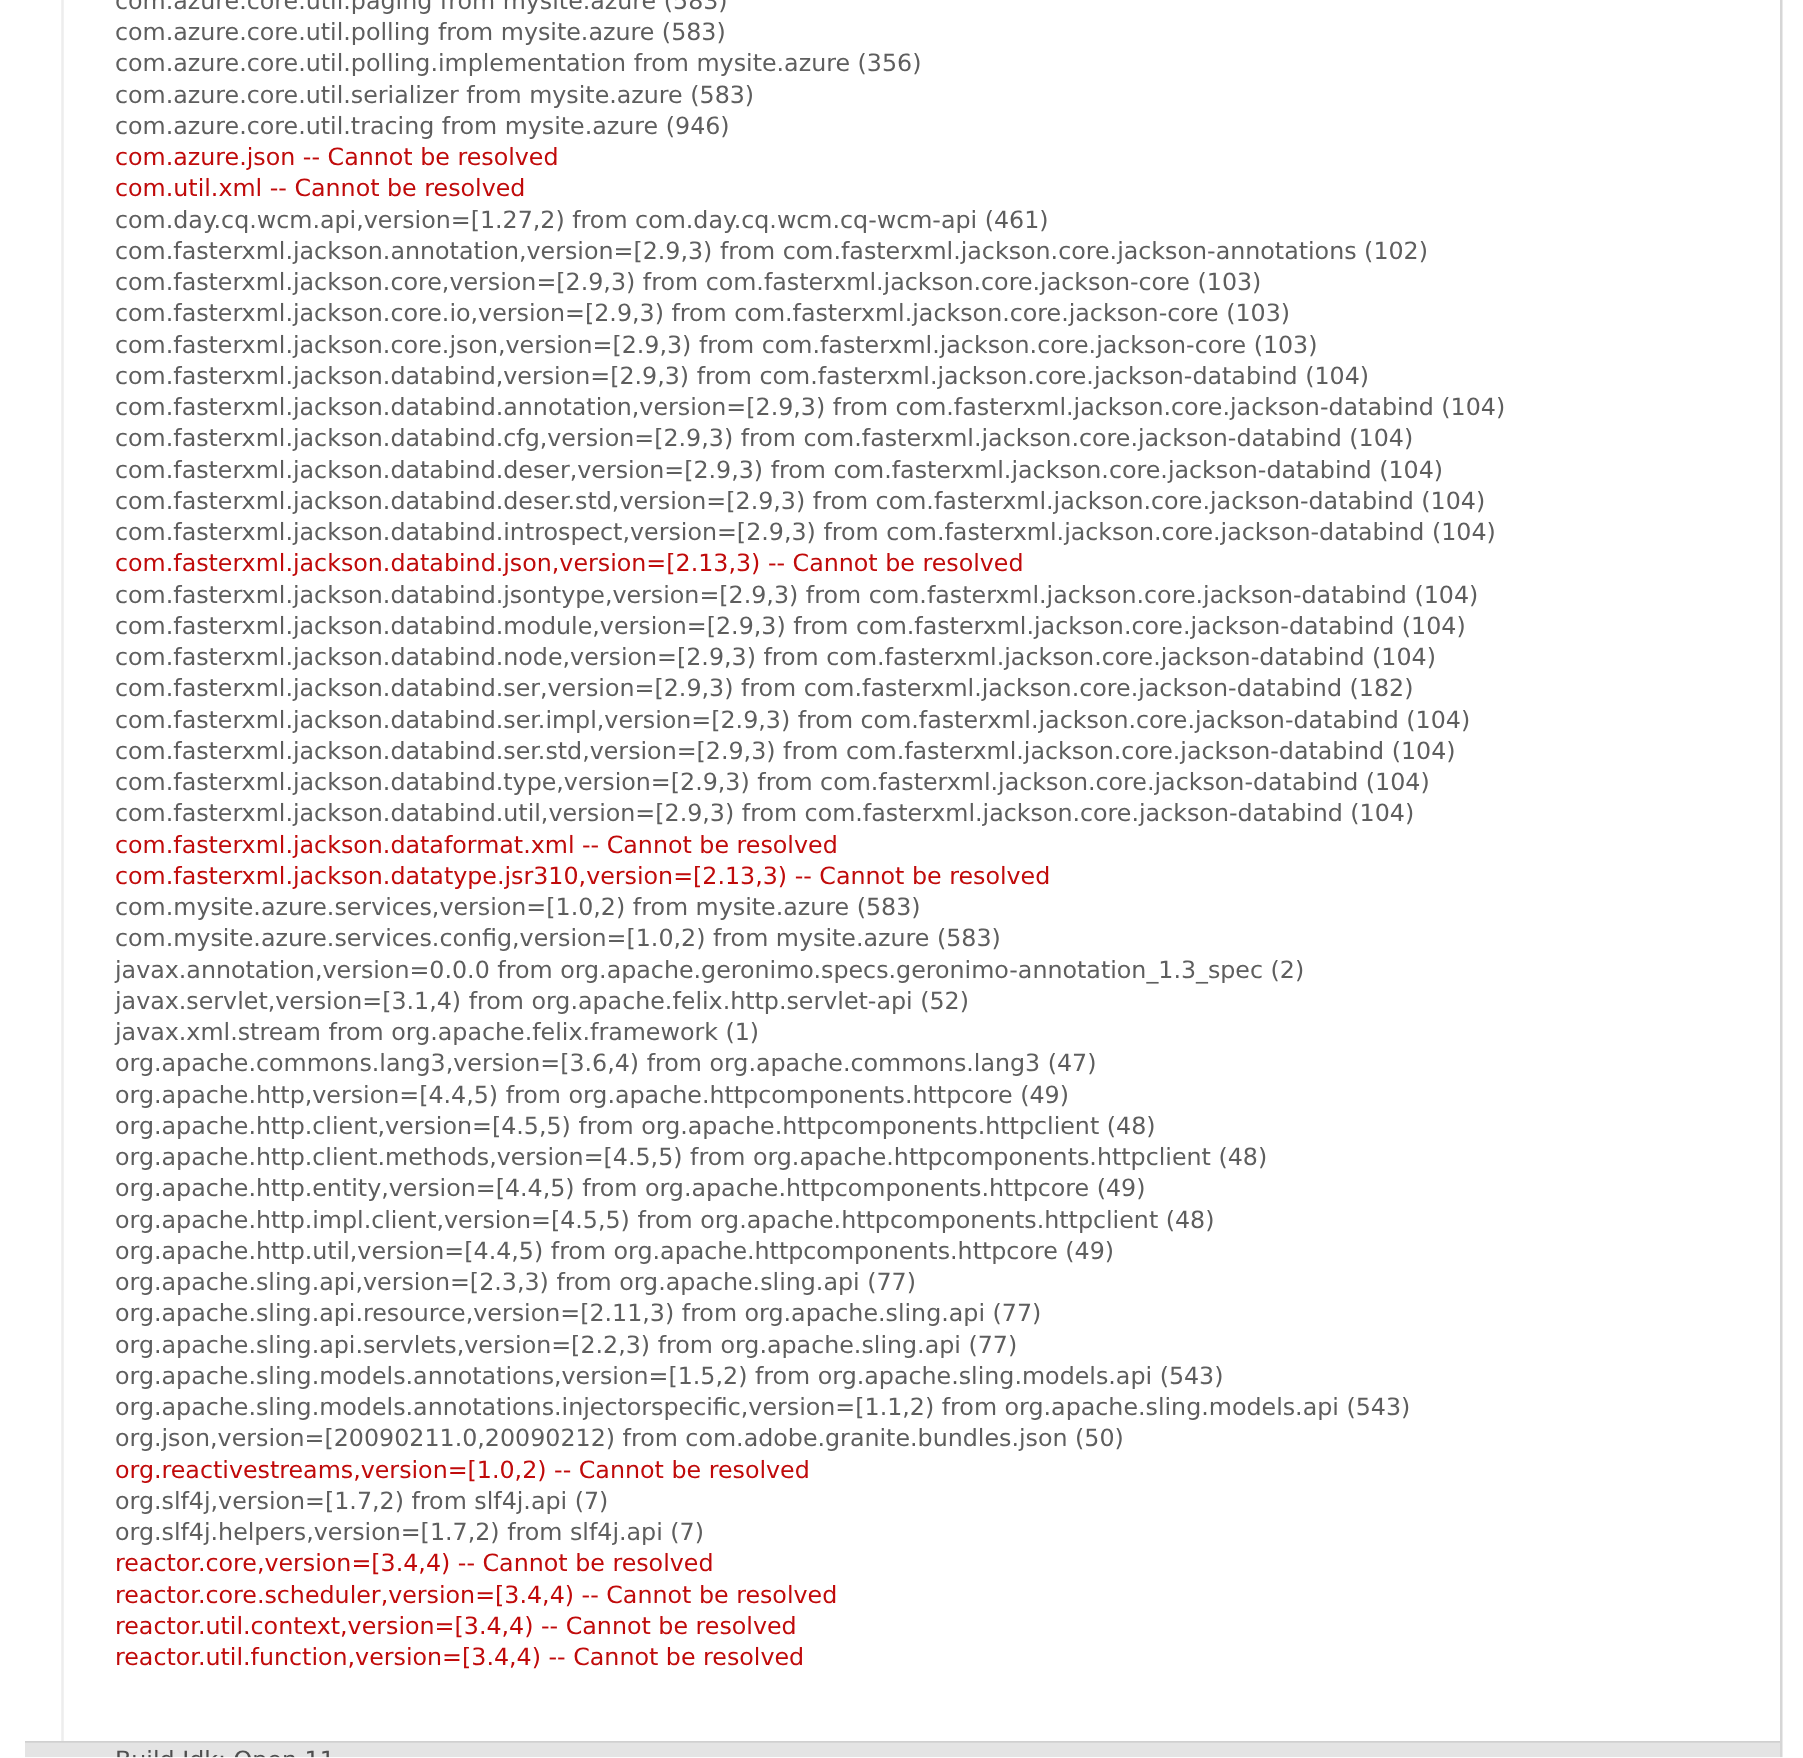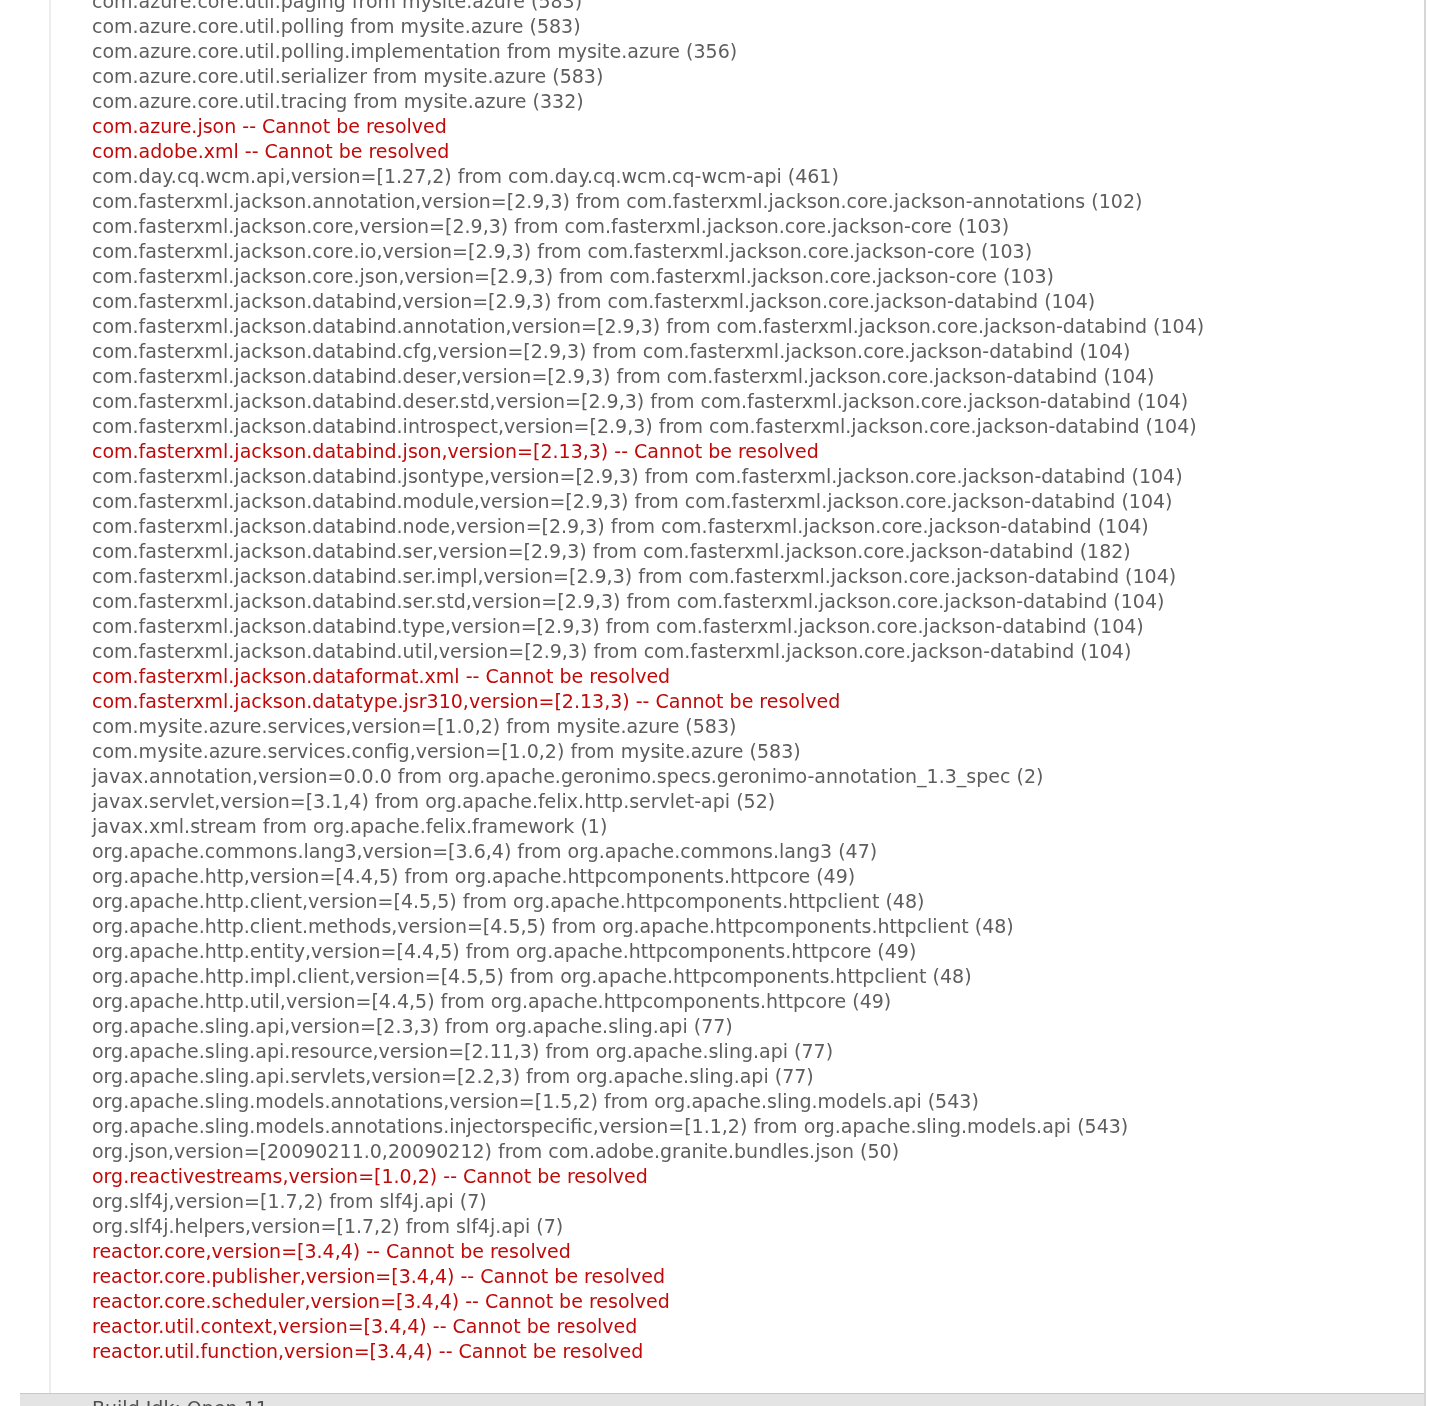--- a/index.html
+++ b/index.html
@@ -68,23 +68,23 @@
 <div class="viewport">
 
   <div class="cell-left-border"></div>
   <div class="cell-right-border"></div>
 
   <div class="pkg-list">
       <div class="pkg-line">com.azure.core.util.paging from mysite.azure (583)</div>
       <div class="pkg-line">com.azure.core.util.polling from mysite.azure (583)</div>
       <div class="pkg-line">com.azure.core.util.polling.implementation from mysite.azure (356)</div>
       <div class="pkg-line">com.azure.core.util.serializer from mysite.azure (583)</div>
-      <div class="pkg-line">com.azure.core.util.tracing from mysite.azure (332)</div>
+      <div class="pkg-line">com.azure.core.util.tracing from mysite.azure (946)</div>
       <div class="pkg-line error">com.azure.json -- Cannot be resolved</div>
-      <div class="pkg-line error">com.adobe.xml -- Cannot be resolved</div>
+      <div class="pkg-line error">com.util.xml -- Cannot be resolved</div>
       <div class="pkg-line">com.day.cq.wcm.api,version=[1.27,2) from com.day.cq.wcm.cq-wcm-api (461)</div>
       <div class="pkg-line">com.fasterxml.jackson.annotation,version=[2.9,3) from com.fasterxml.jackson.core.jackson-annotations (102)</div>
       <div class="pkg-line">com.fasterxml.jackson.core,version=[2.9,3) from com.fasterxml.jackson.core.jackson-core (103)</div>
       <div class="pkg-line">com.fasterxml.jackson.core.io,version=[2.9,3) from com.fasterxml.jackson.core.jackson-core (103)</div>
       <div class="pkg-line">com.fasterxml.jackson.core.json,version=[2.9,3) from com.fasterxml.jackson.core.jackson-core (103)</div>
       <div class="pkg-line">com.fasterxml.jackson.databind,version=[2.9,3) from com.fasterxml.jackson.core.jackson-databind (104)</div>
       <div class="pkg-line">com.fasterxml.jackson.databind.annotation,version=[2.9,3) from com.fasterxml.jackson.core.jackson-databind (104)</div>
       <div class="pkg-line">com.fasterxml.jackson.databind.cfg,version=[2.9,3) from com.fasterxml.jackson.core.jackson-databind (104)</div>
       <div class="pkg-line">com.fasterxml.jackson.databind.deser,version=[2.9,3) from com.fasterxml.jackson.core.jackson-databind (104)</div>
       <div class="pkg-line">com.fasterxml.jackson.databind.deser.std,version=[2.9,3) from com.fasterxml.jackson.core.jackson-databind (104)</div>
@@ -115,21 +115,20 @@
       <div class="pkg-line">org.apache.sling.api,version=[2.3,3) from org.apache.sling.api (77)</div>
       <div class="pkg-line">org.apache.sling.api.resource,version=[2.11,3) from org.apache.sling.api (77)</div>
       <div class="pkg-line">org.apache.sling.api.servlets,version=[2.2,3) from org.apache.sling.api (77)</div>
       <div class="pkg-line">org.apache.sling.models.annotations,version=[1.5,2) from org.apache.sling.models.api (543)</div>
       <div class="pkg-line">org.apache.sling.models.annotations.injectorspecific,version=[1.1,2) from org.apache.sling.models.api (543)</div>
       <div class="pkg-line">org.json,version=[20090211.0,20090212) from com.adobe.granite.bundles.json (50)</div>
       <div class="pkg-line error">org.reactivestreams,version=[1.0,2) -- Cannot be resolved</div>
       <div class="pkg-line">org.slf4j,version=[1.7,2) from slf4j.api (7)</div>
       <div class="pkg-line">org.slf4j.helpers,version=[1.7,2) from slf4j.api (7)</div>
       <div class="pkg-line error">reactor.core,version=[3.4,4) -- Cannot be resolved</div>
-      <div class="pkg-line error">reactor.core.publisher,version=[3.4,4) -- Cannot be resolved</div>
       <div class="pkg-line error">reactor.core.scheduler,version=[3.4,4) -- Cannot be resolved</div>
       <div class="pkg-line error">reactor.util.context,version=[3.4,4) -- Cannot be resolved</div>
       <div class="pkg-line error">reactor.util.function,version=[3.4,4) -- Cannot be resolved</div>
     </div>
 
   <div class="footer-row">
     <span class="footer-text">Build Jdk: Open 11</span>
   </div>
 
 </div>

